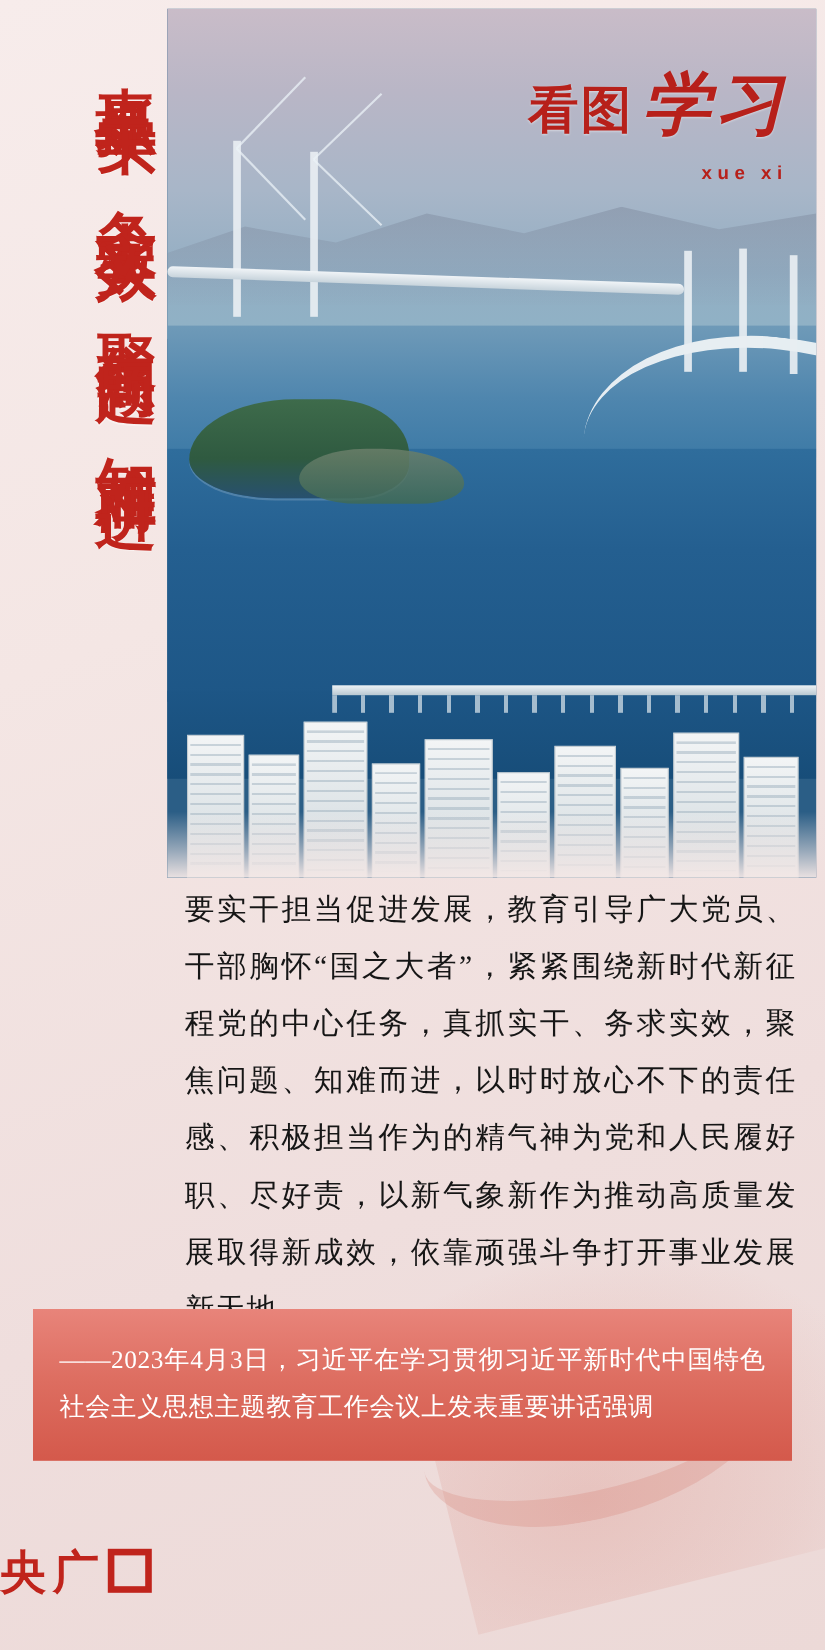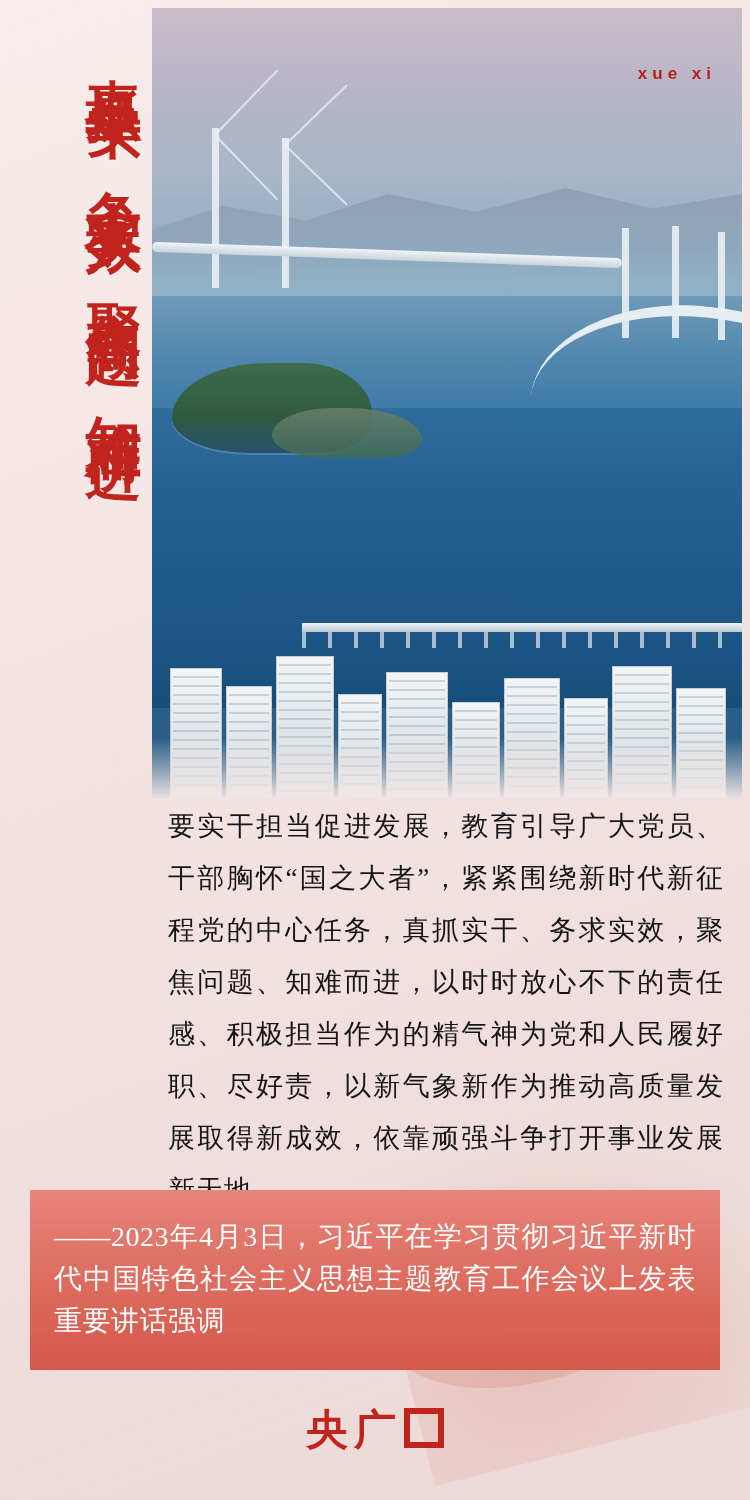--- a/index.html
+++ b/index.html
@@ -231,33 +231,32 @@
     left: 30px;
     top: 1190px;
     width: 690px;
     background: linear-gradient(180deg, #e8847a 0%, #dd6d60 48%, #d4594b 100%);
     padding: 26px 24px 28px 24px;
     box-sizing: border-box;
     color: #ffffff;
   }
   .attrib p {
     margin: 0;
-    font-size: 28px;
+    font-size: 23px;
     line-height: 42px;
     letter-spacing: .5px;
     text-align: justify;
     font-family: "Liberation Serif", "DejaVu Serif", serif;
   }
 
   
   .footer {
     position: absolute;
     left: 0; right: 0;
     bottom: 42px;
-    text-align: center;
     text-decoration: underline;
   }
   .logo {
     display: inline-block;
     color: #c0241c;
     font-size: 42px;
     font-weight: bold;
     letter-spacing: 6px;
     font-family: "Liberation Serif", "DejaVu Serif", serif;
   }
@@ -315,20 +314,24 @@
       <div class="bld" style="left:412px; width:44px; height:100px;"></div>
       <div class="bld" style="left:460px; width:60px; height:132px;"></div>
       <div class="bld" style="left:524px; width:50px; height:110px;"></div>
     </div>
     <div class="photo-fade"></div>
   </div>
 
   <div class="headline">真抓实干 务求实效 聚焦问题 知难而进</div>
 
   <div class="brand">
+    <div class="brand-row">
+      <span class="brand-kan">看图</span>
+      <span class="brand-xuexi">学习</span>
+    </div>
     <div class="brand-pinyin">xue xi</div>
   </div>
 
   <div class="quote">要实干担当促进发展，教育引导广大党员、干部胸怀“国之大者”，紧紧围绕新时代新征程党的中心任务，真抓实干、务求实效，聚焦问题、知难而进，以时时放心不下的责任感、积极担当作为的精气神为党和人民履好职、尽好责，以新气象新作为推动高质量发展取得新成效，依靠顽强斗争打开事业发展新天地。</div>
 
   <div class="attrib">
     <p>——2023年4月3日，习近平在学习贯彻习近平新时代中国特色社会主义思想主题教育工作会议上发表重要讲话强调</p>
   </div>
 
   <div class="footer">

